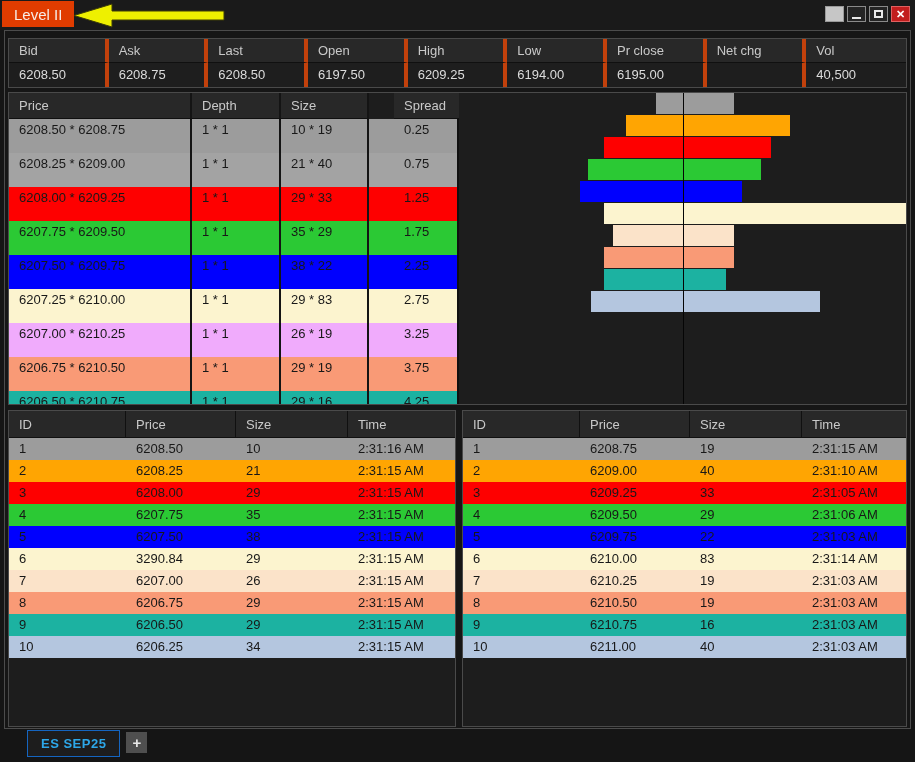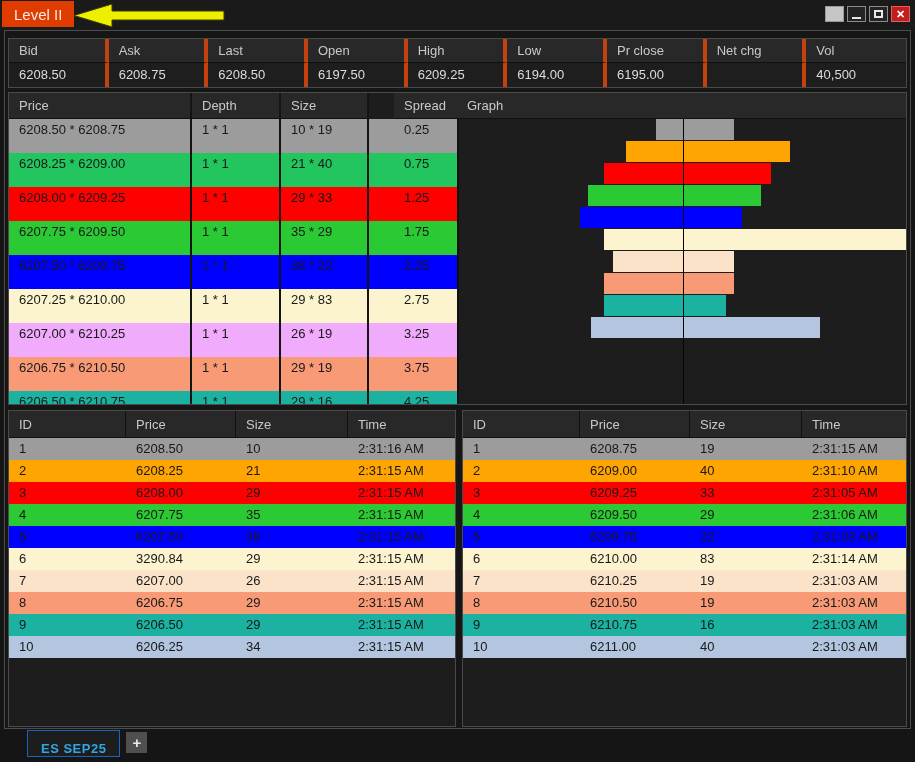--- a/index.html
+++ b/index.html
@@ -67,21 +67,21 @@
   .thdr .tcell { height:27px; line-height:27px; background:#282828; color:#c9c9c9;
                  border-right:1px solid #101010; border-bottom:1px solid #101010; }
   .thdr .tcell:last-child { border-right:none; }
   .tfiller { flex:1; background:#1d1d1d; }
 
   
   .tabstrip { position:absolute; bottom:0; left:0; right:0; height:33px; background:#151515;
               display:flex; align-items:flex-start; }
   .tab { margin-left:27px; margin-top:1px; height:27px; padding:0 13px; background:#1d1d1d;
          border:1px solid #1565c0; border-top:1px solid #1565c0;
-         display:flex; align-items:flex-end; font-size:13px; font-weight:bold;
+         display:flex; align-items:center; font-size:13px; font-weight:bold;
          color:#2da7e8; letter-spacing:0.5px; cursor:pointer; }
   .add-tab { margin-left:6px; margin-top:3px; width:21px; height:21px; background:#4f4f4f;
              color:#e8e8e8; font-size:15px; font-weight:bold; display:flex; align-items:center;
              justify-content:center; cursor:pointer; }
 </style>
 </head>
 <body>
 
 <div class="window">
 
@@ -141,21 +141,21 @@
           <div class="dcell">Size</div>
           <div class="dcell">Spread</div>
         </div>
       <div id="depth-rows">
           <div class="dgrid" style="background: rgb(156, 156, 156);">
             <div class="dcell">6208.50 * 6208.75</div>
             <div class="dcell">1 * 1</div>
             <div class="dcell">10 * 19</div>
             <div class="dcell">0.25</div>
           </div>
-          <div class="dgrid" style="background: #22c55e;">
+          <div class="dgrid" style="background: #a3a3a3;">
             <div class="dcell">6208.25 * 6209.00</div>
             <div class="dcell">1 * 1</div>
             <div class="dcell">21 * 40</div>
             <div class="dcell">0.75</div>
           </div>
           <div class="dgrid" style="background: rgb(254, 0, 0);">
             <div class="dcell">6208.00 * 6209.25</div>
             <div class="dcell">1 * 1</div>
             <div class="dcell">29 * 33</div>
             <div class="dcell">1.25</div>
@@ -204,21 +204,20 @@
           </div>
         </div>
       <div class="dgrid dfiller" id="depth-filler">
           <div class="dcell"></div>
           <div class="dcell"></div>
           <div class="dcell"></div>
           <div class="dcell"></div>
         </div>
     </div>
     <div class="graph">
-      <div class="graph-hdr">Graph</div>
       <div class="graph-plot" id="graph-plot">
         <div class="center-line"></div>
       <div class="graph-row">
             <div class="gbar gbar-left" style="width: 6.0241%; background: rgb(156, 156, 156);"></div>
             <div class="gbar gbar-right" style="width: 11.4458%; background: rgb(156, 156, 156);"></div>
           </div>
           <div class="graph-row">
             <div class="gbar gbar-left" style="width: 12.6506%; background: rgb(255, 165, 2);"></div>
             <div class="gbar gbar-right" style="width: 24.0964%; background: rgb(255, 165, 2);"></div>
           </div>

